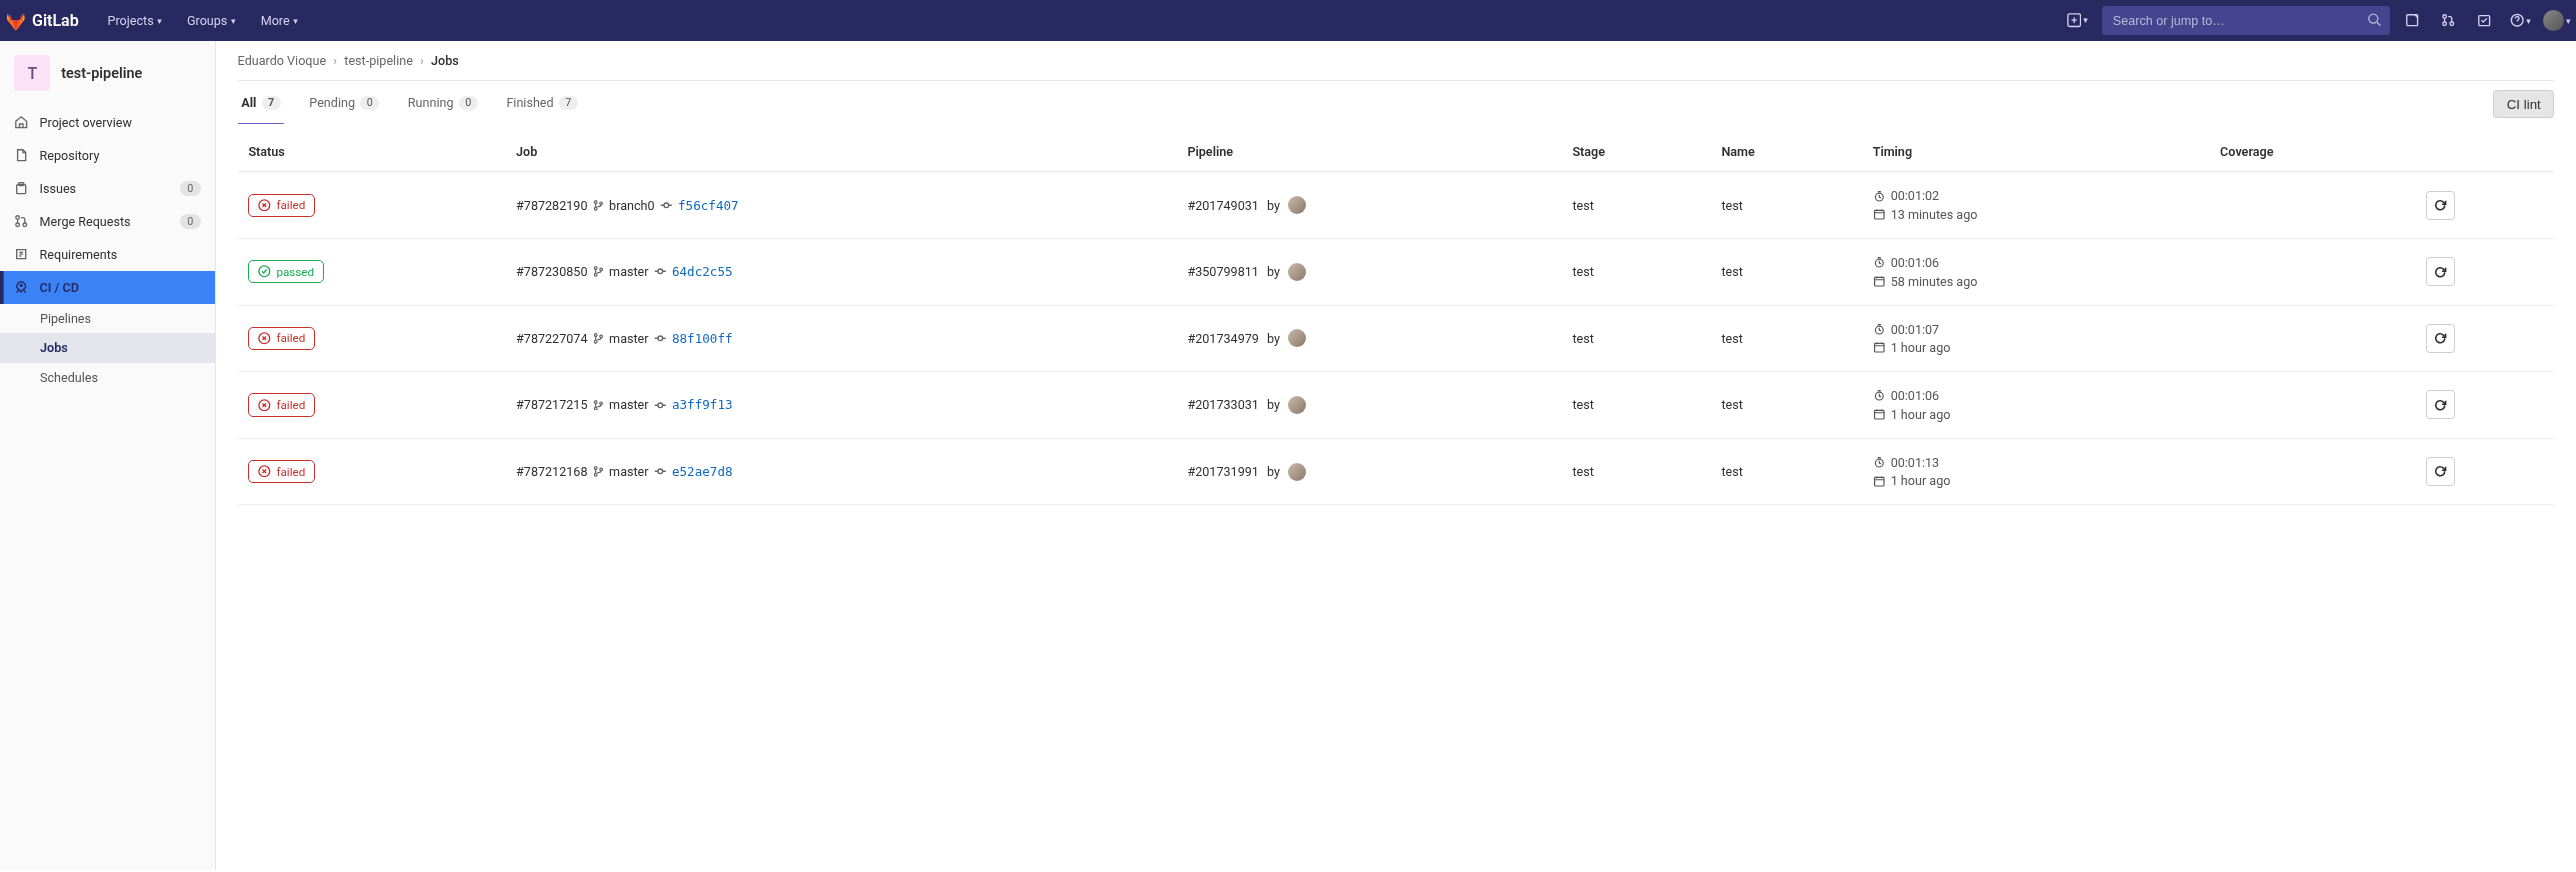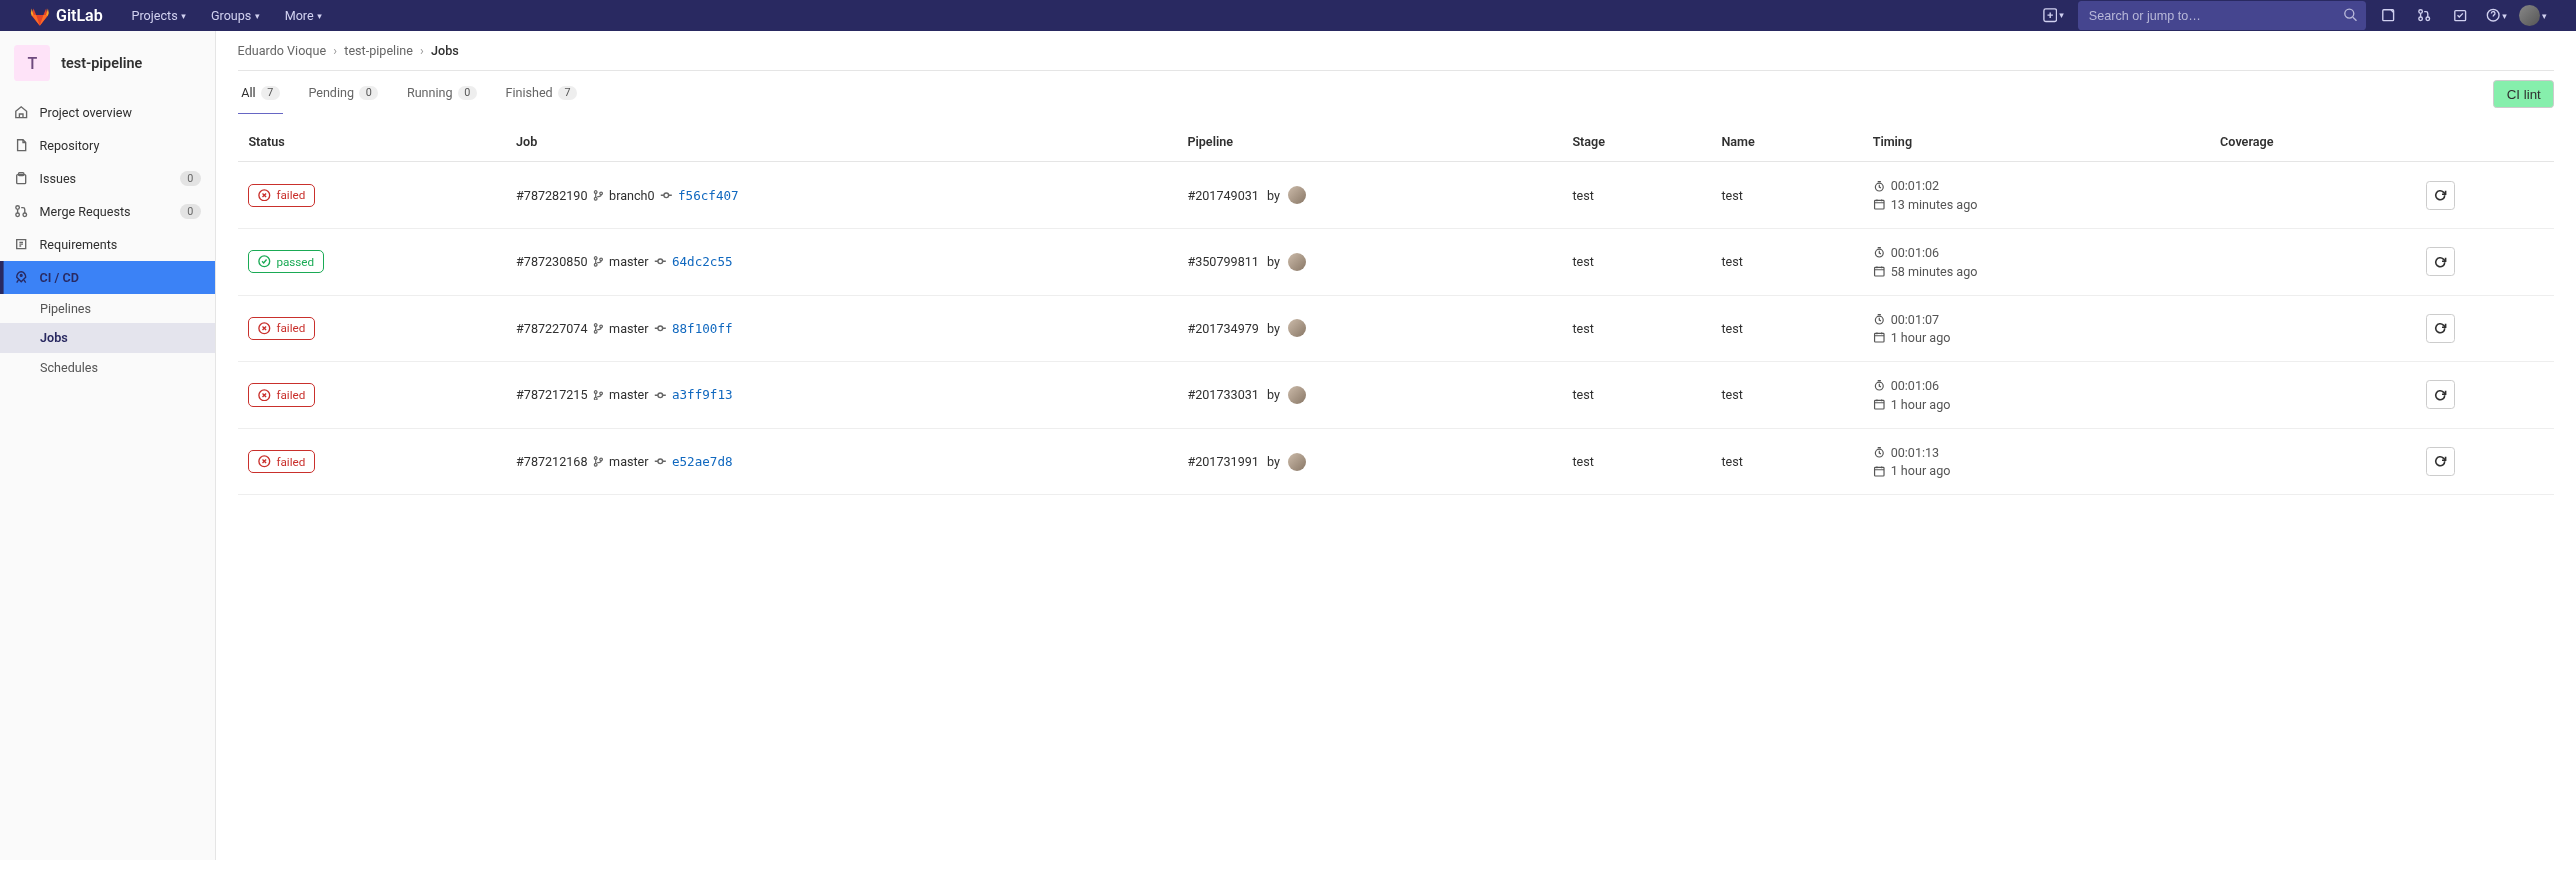--- a/index.html
+++ b/index.html
@@ -1,20 +1,20 @@
 <!DOCTYPE html>
 <html style="font-size:14.4px"><head>
 <meta charset="utf-8">
 <style>
   * { box-sizing: border-box; margin: 0; padding: 0; }
   body { font-family: -apple-system, BlinkMacSystemFont, "Segoe UI", Roboto, sans-serif; font-size: 12.6px; color: #303030; background: #fff; }
   a { text-decoration: none; }
 
   
-  .navbar { height: 31px; background: #292961; display: flex; align-items: center; padding: 0 29px; color: #fff; }
+  .navbar { height: 41px; background: #292961; display: flex; align-items: center; padding: 0 5px; color: #fff; }
   .navbar-left { display: flex; align-items: center; gap: 3.6px; }
   .navbar .logo { display: flex; align-items: center; gap: 5.4px; font-weight: 600; font-size: 16px; margin-right: 14.4px; }
   .navbar .logo svg { width: 21.6px; height: 21.6px; }
   .nav-item { display: flex; align-items: center; gap: 3.6px; padding: 7.2px 10.8px; color: #d1d1f0; cursor: pointer; font-size: 12.6px; }
   .navbar-right { margin-left: auto; display: flex; align-items: center; gap: 7.2px; }
   .plus-btn { display: flex; align-items: center; gap: 1.8px; padding: 3.6px 7.2px; color: #d1d1f0; cursor: pointer; }
   .search-box { position: relative; }
   .search-box input { width: 288px; height: 29px; background: #45458f; border: none; border-radius: 3.6px; padding: 0 32px 0 10.8px; color: #fff; font-size: 12.6px; }
   .search-box input::placeholder { color: #b8b8d9; }
   .search-box .sicon { position: absolute; right: 9px; top: 50%; transform: translateY(-50%); color: #b8b8d9; }
@@ -41,23 +41,23 @@
   
   .main { flex: 1; overflow-y: auto; padding: 0 21.6px; }
   .breadcrumb { display: flex; align-items: center; gap: 7.2px; padding: 12px 0; color: #666; font-size: 12.6px; }
   .breadcrumb a { color: #666; }
   .breadcrumb .sep { color: #999; }
   .breadcrumb .current { color: #303030; font-weight: 500; }
 
   .tabs-row { display: flex; align-items: center; border-top: 0.9px solid #e5e5e5; padding-top: 3.6px; }
   .tabs { display: flex; gap: 21.6px; }
   .tab { display: flex; align-items: center; gap: 5.4px; padding: 10.8px 3.6px 12.6px; color: #666; cursor: pointer; border-bottom: 1.8px solid transparent; }
-  .tab.active { color: #303030; font-weight: 400; border-bottom-color: #6666c4; }
+  .tab.active { color: #303030; font-weight: 700; border-bottom-color: #6666c4; }
   .tab .cnt { background: #eee; border-radius: 9px; padding: 0.9px 6.3px; font-size: 10.8px; color: #555; }
-  .ci-lint { margin-left: auto; border: 0.9px solid #ccc; background: #86efac; border-radius: 3.6px; padding: 5.4px 12.6px; color: #303030; cursor: pointer; }
+  .ci-lint { margin-left: auto; border: 0.9px solid #ccc; background: #e5e5e5; border-radius: 3.6px; padding: 5.4px 12.6px; color: #303030; cursor: pointer; }
 
   
   table.jobs { width: 100%; border-collapse: collapse; margin-top: 7.2px; }
   table.jobs th { text-align: left; color: #303030; font-weight: 600; padding: 12.6px 10.8px; border-bottom: 0.9px solid #e5e5e5; font-size: 12.6px; }
   table.jobs td { padding: 16px 10.8px; border-bottom: 0.9px solid #eee; vertical-align: middle; font-size: 12.6px; color: #303030; }
 
   .status-badge { display: inline-flex; align-items: center; gap: 5.4px; border: 0.9px solid; border-radius: 5px; padding: 3.6px 9px; font-size: 11.7px; }
   .status-badge.failed { color: #c9302c; border-color: #c9302c; }
   .status-badge.passed { color: #1aaa55; border-color: #1aaa55; }
   .status-badge .sic { width: 12.6px; height: 12.6px; }

